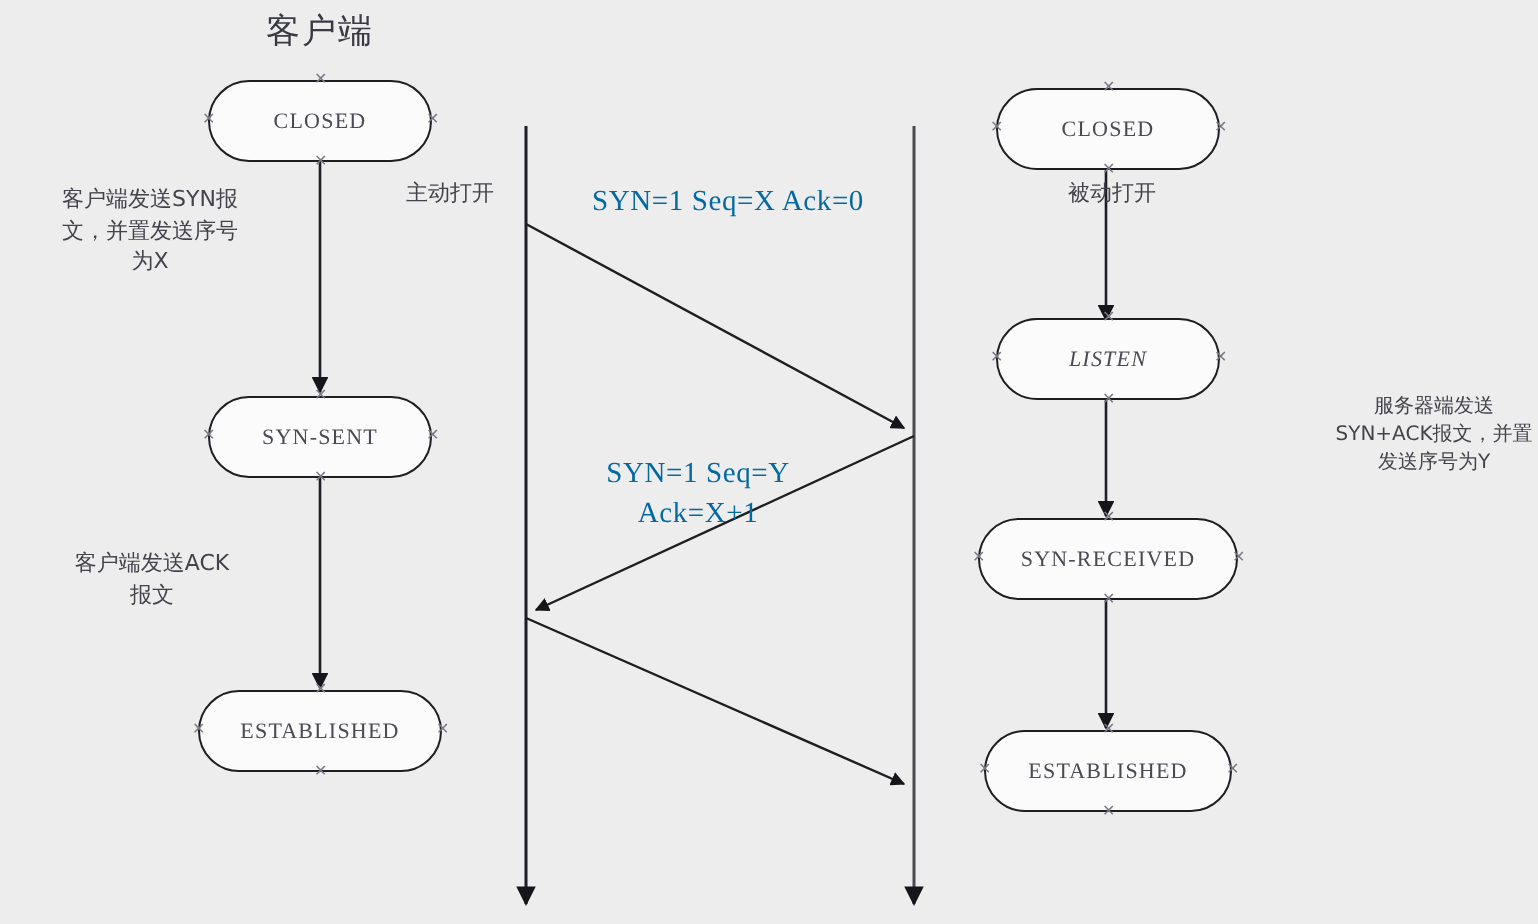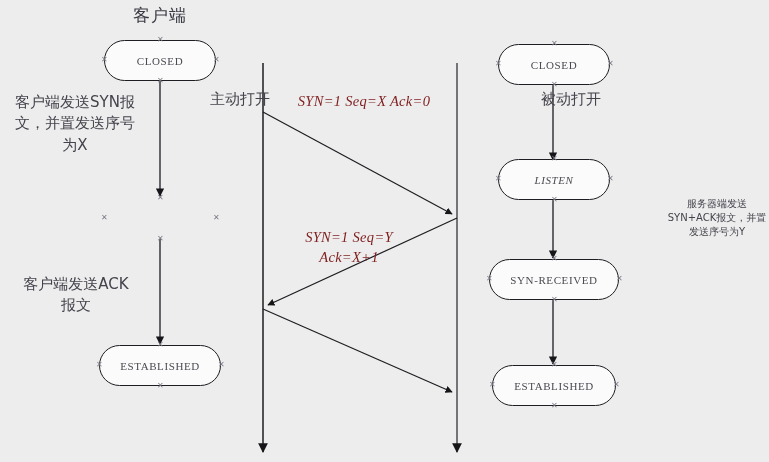--- a/index.html
+++ b/index.html
@@ -45,35 +45,34 @@
     color: #4a4a52;
     font-size: 11px;
     font-family: "Liberation Serif", "DejaVu Serif", serif;
     letter-spacing: 0.6px;
     white-space: nowrap;
   }
   .annot {
     position: absolute;
     color: #43434c;
     font-family: "DejaVu Sans", sans-serif;
-    font-size: 15px;
+    font-size: 11px;
     line-height: 1.42;
     white-space: pre-line;
   }
   .annot.center { text-align: center; }
-  .annot.left   { text-align: right; }
+  .annot.left   { text-align: center; }
   .msg-label {
     position: absolute;
-    color: #7f1d1d;
+    color: #0369a1;
     font-family: "Liberation Serif", "DejaVu Serif", serif;
     font-size: 14.5px;
     line-height: 1.35;
     white-space: pre-line;
     letter-spacing: 0.3px;
-    font-style: italic;
   }
   .msg-label.center { text-align: center; }
   .port-x {
     position: absolute;
     color: #7a7a86;
     font-family: "DejaVu Sans", sans-serif;
     font-size: 8px;
     line-height: 1;
     user-select: none;
   }
@@ -105,20 +104,21 @@
 
     <line x1="263" y1="112" x2="452" y2="214" stroke="#1d1d22" stroke-width="1.2" marker-end="url(#arrow-solid-thin)"></line>
     <line x1="457" y1="218" x2="268" y2="305" stroke="#1d1d22" stroke-width="1.2" marker-end="url(#arrow-solid-thin)"></line>
     <line x1="263" y1="309" x2="452" y2="392" stroke="#1d1d22" stroke-width="1.2" marker-end="url(#arrow-solid-thin)"></line>
   </svg>
 
   <div class="lane-title" style="left:105px; top:4px; width:110px;">客户端</div>
   <div class="lane-title" style="left:498px; top:4px; width:110px;margin-top:44px;">服务器端</div>
 
   <div class="state-node" style="left:104px; top:40px; width:112px; height:41px;">CLOSED</div>
+  <div class="state-node" style="left:104px; top:198px; width:112px; height:41px;">SYN-SENT</div>
   <div class="state-node" style="left:99px; top:345px; width:122px; height:41px;">ESTABLISHED</div>
 
   <div class="state-node" style="left:498px; top:44px; width:112px; height:41px;">CLOSED</div>
   <div class="state-node" style="left:498px; top:159px; width:112px; height:41px;font-style:italic;">LISTEN</div>
   <div class="state-node" style="left:489px; top:259px; width:130px; height:41px;">SYN-RECEIVED</div>
   <div class="state-node" style="left:492px; top:365px; width:124px; height:41px;">ESTABLISHED</div>
 
   <div class="port-x" style="left:157px; top:36px;">✕</div>
   <div class="port-x" style="left:101px; top:56px;">✕</div>
   <div class="port-x" style="left:213px; top:56px;">✕</div>

